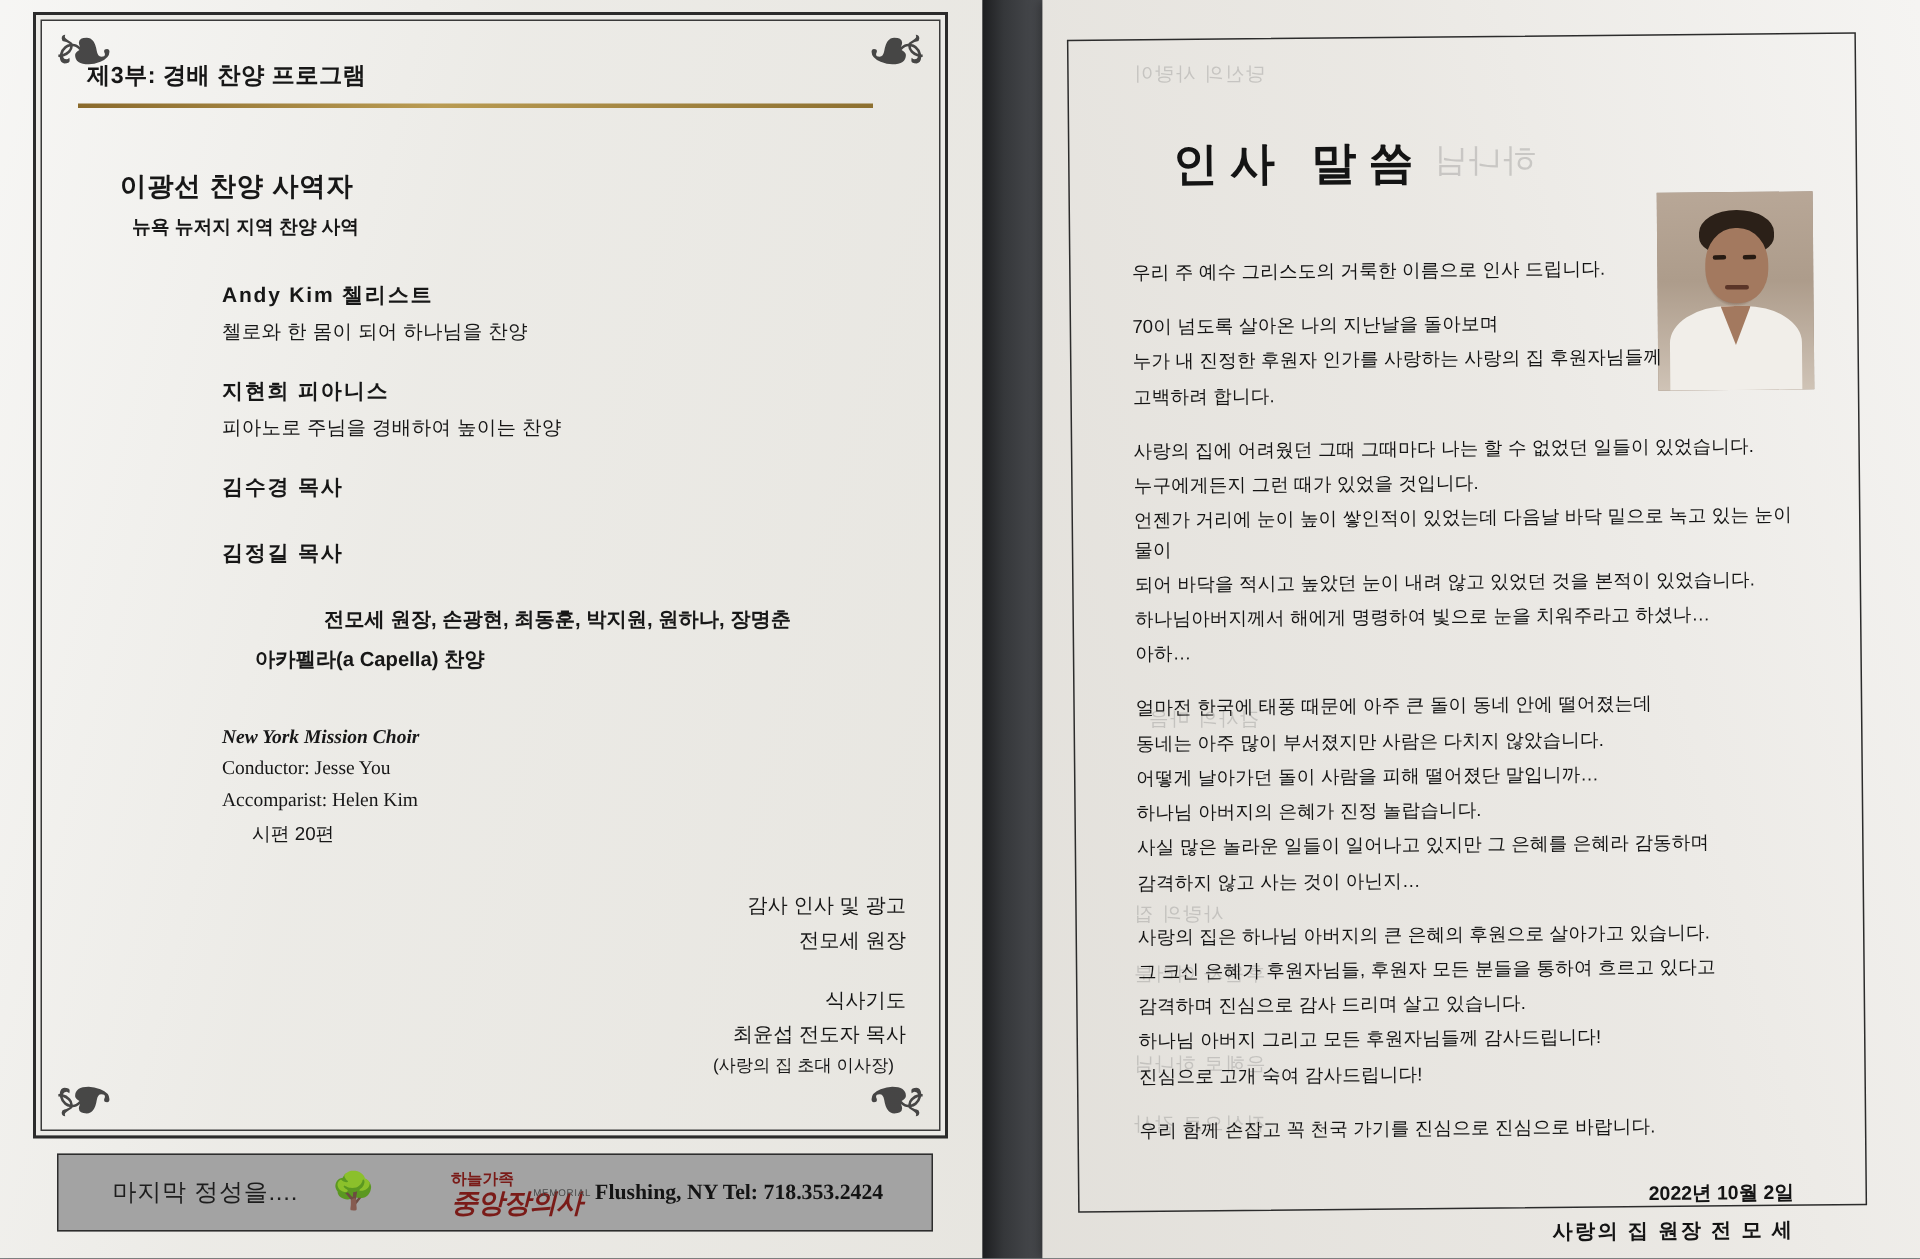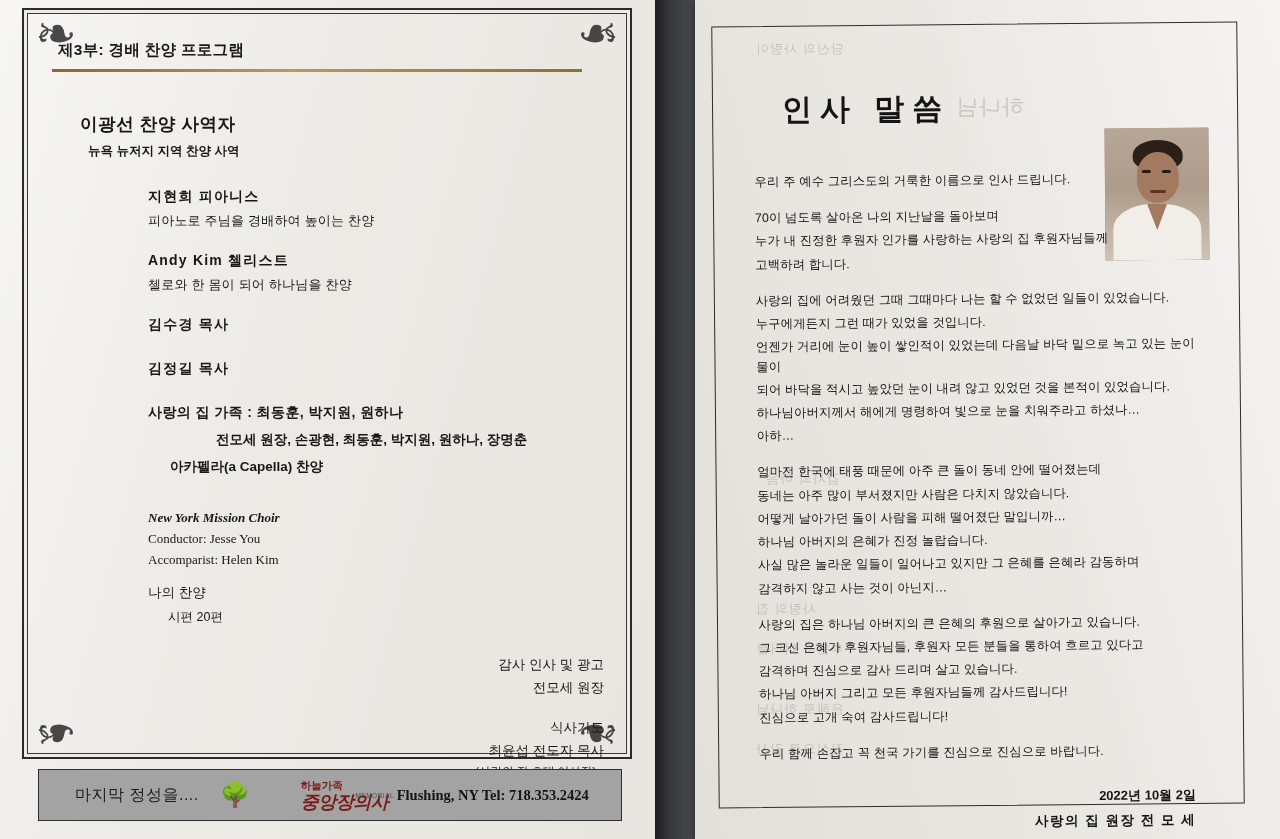--- a/index.html
+++ b/index.html
@@ -368,45 +368,43 @@
       <div class="sect-title">제3부: 경배 찬양 프로그램</div>
       <div class="gold-rule"></div>
 
       <div class="worship-leader">
         <div class="name">이광선 찬양 사역자</div>
         <div class="sub">뉴욕 뉴저지 지역 찬양 사역</div>
       </div>
 
       <div class="items">
         <div class="item">
+          <div class="ttl">Andy Kim 첼리스트</div>
+          <div class="desc">첼로와 한 몸이 되어 하나님을 찬양</div>
+        </div>
+        <div class="item">
           <div class="ttl">지현희 피아니스</div>
           <div class="desc">피아노로 주님을 경배하여 높이는 찬양</div>
         </div>
-        <div class="item">
-          <div class="ttl">Andy Kim 첼리스트</div>
-          <div class="desc">첼로와 한 몸이 되어 하나님을 찬양</div>
-        </div>
         <div class="item tight">
           <div class="ttl">김수경 목사</div>
         </div>
         <div class="item tight">
           <div class="ttl">김정길 목사</div>
         </div>
 
         <div class="item family">
-          <div class="ttl">사랑의 집 가족 : 최동훈, 박지원, 원하나</div>
           <div class="l2">전모세 원장, 손광현, 최동훈, 박지원, 원하나, 장명춘</div>
           <div class="l3">아카펠라(a Capella) 찬양</div>
         </div>
 
         <div class="choir">
           <div class="cname">New York Mission Choir</div>
           <div class="crow">Conductor: Jesse You</div>
           <div class="crow">Accomparist: Helen Kim</div>
-          <div class="song">나의 찬양</div>
           <div class="psalm">시편 20편</div>
         </div>
       </div>
 
       <div class="dotline">
         <span class="lbl">감사 인사 및 광고</span>
         <span class="dots"></span>
         <span class="val">전모세 원장</span>
       </div>
 

